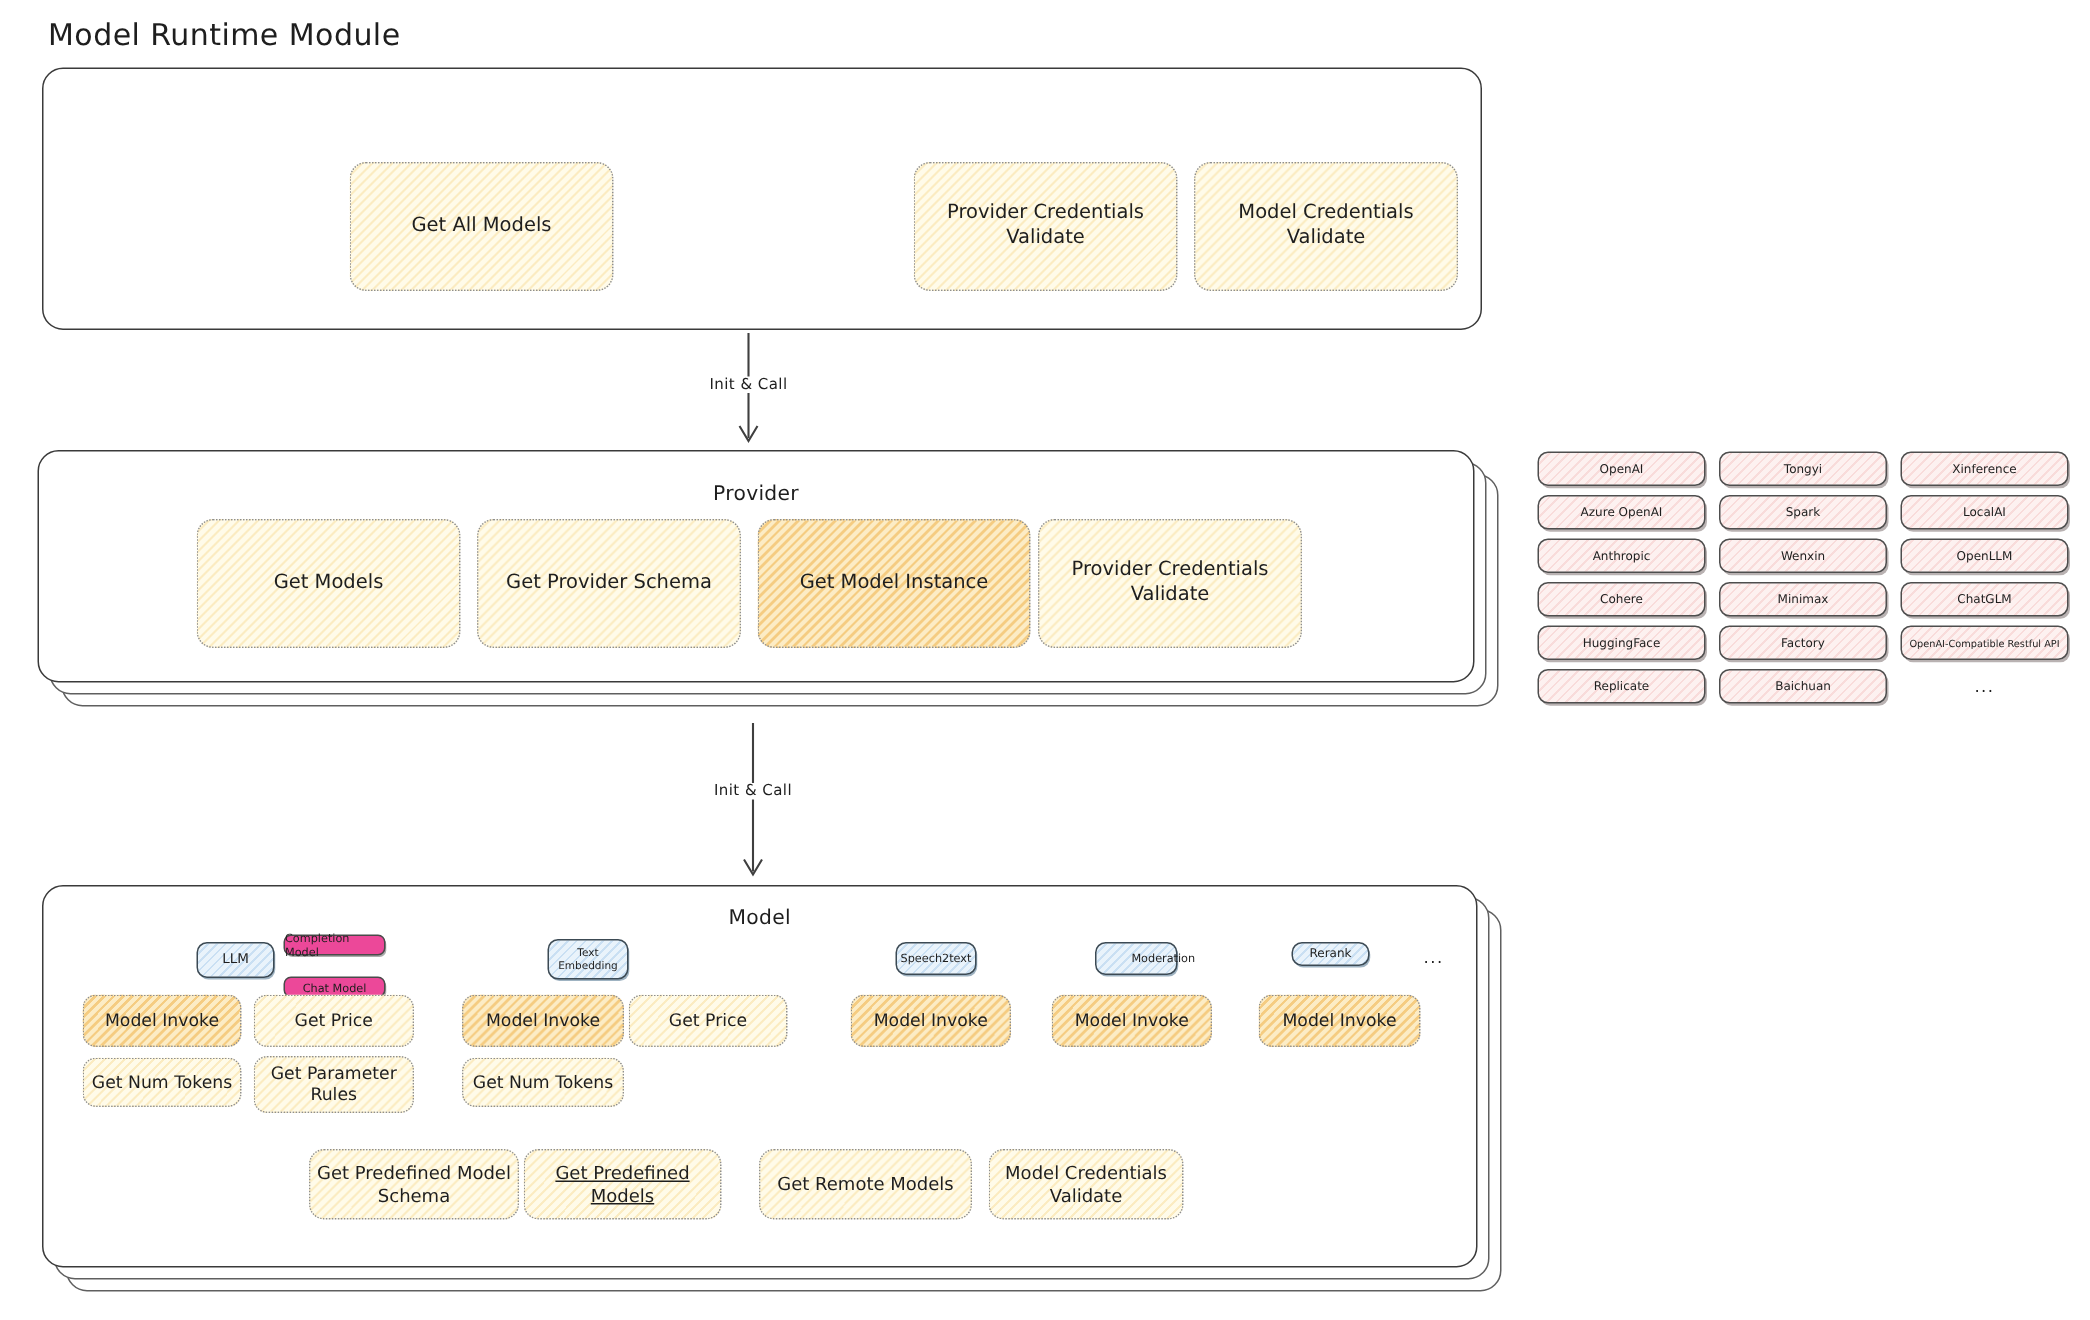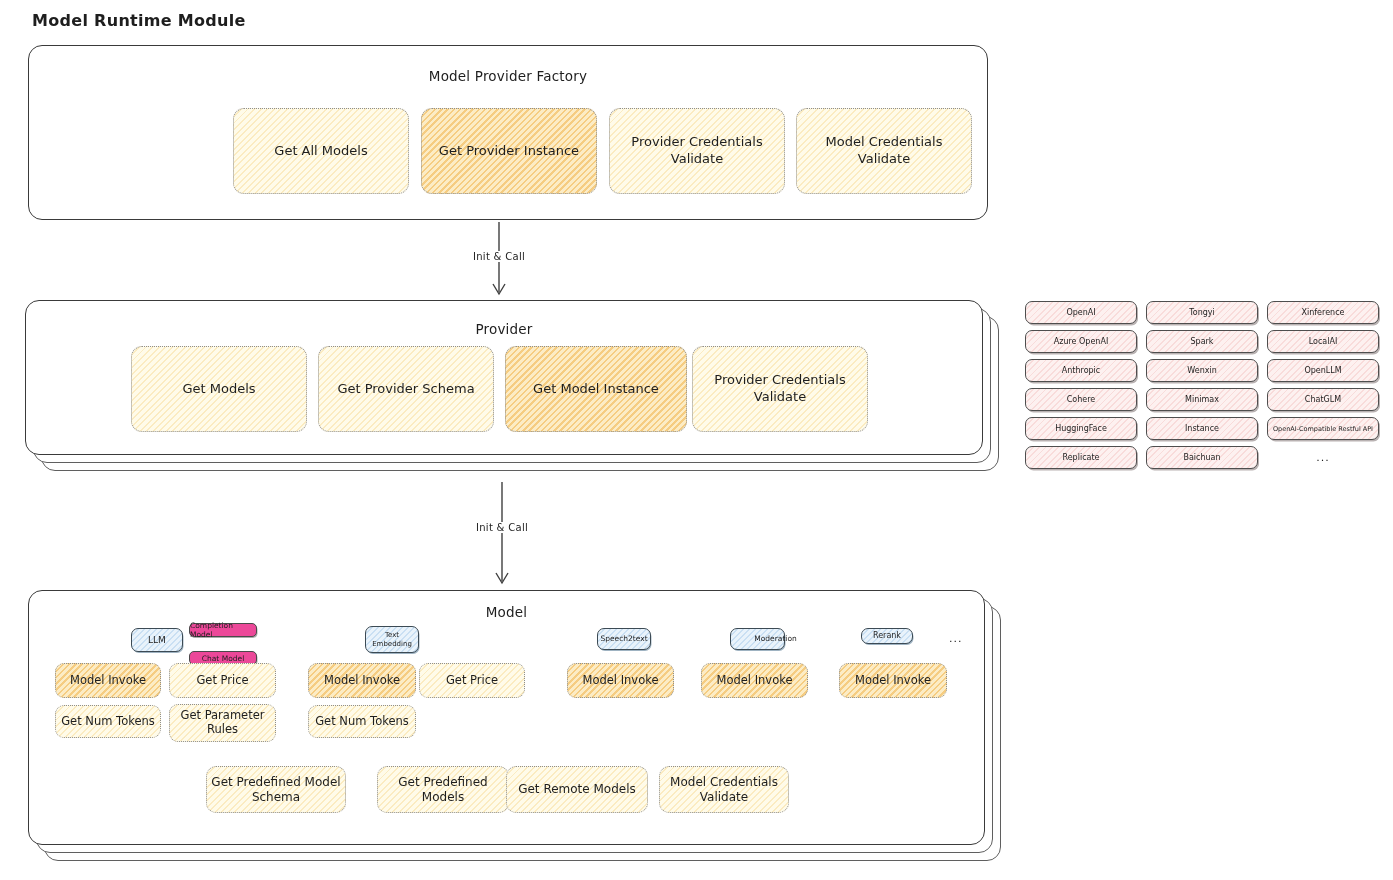--- a/index.html
+++ b/index.html
@@ -36,31 +36,29 @@
     background:repeating-linear-gradient(135deg,rgba(128,178,224,.3) 0 1.3px,transparent 1.3px 4.2px),#e9f3fb;
     box-shadow:1px 1.5px 0 -.5px #9fb3c2;box-sizing:border-box;
   }
   .wtag{
     display:flex;align-items:center;justify-content:center;text-align:left;
     border:1.2px solid #4a4a4a;border-radius:5px;font-size:7.5px;background:#ec4899;
     box-shadow:1px 1.5px 0 -.5px #ababab;box-sizing:border-box;
   }
   .arrow-label{position:absolute;background:#fff;font-size:10px;padding:0 4px;transform:translateX(-50%);letter-spacing:.3px;}
   .ellipsis{font-size:11px;letter-spacing:1px;}
-  .page-title{font-size:16px;font-weight:700;letter-spacing:.3px;}
+  .page-title{font-size:20px;font-weight:400;letter-spacing:.3px;}
 </style>
 </head>
 <body>
 
 <div class="abs page-title" style="left:32px;top:11px;">Model Runtime Module</div>
 
 <div class="abs panel" style="left:28px;top:45px;width:960px;height:175px;">
-  <div class="abs box-title" style="top:22px;left:0;">Model Provider Factory</div>
   <div class="abs card y" style="left:204px;top:62px;width:176px;height:86px;">Get All Models</div>
-  <div class="abs card o" style="left:392px;top:62px;width:176px;height:86px;">Get Provider Instance</div>
   <div class="abs card y" style="left:580px;top:62px;width:176px;height:86px;">Provider Credentials Validate</div>
   <div class="abs card y" style="left:767px;top:62px;width:176px;height:86px;">Model Credentials Validate</div>
 </div>
 
 <svg class="abs" style="left:487px;top:222px;" width="24" height="74" viewBox="0 0 24 74">
   <line x1="12" y1="0" x2="12" y2="70" stroke="#3f3f3f" stroke-width="1.4"></line>
   <polyline points="6,62 12,72 18,62" fill="none" stroke="#3f3f3f" stroke-width="1.4"></polyline>
 </svg>
 <div class="arrow-label" style="left:499px;top:251px;">Init &amp; Call</div>
 
@@ -81,21 +79,21 @@
   <div class="chip">Azure OpenAI</div>
   <div class="chip">Spark</div>
   <div class="chip">LocalAI</div>
   <div class="chip">Anthropic</div>
   <div class="chip">Wenxin</div>
   <div class="chip">OpenLLM</div>
   <div class="chip">Cohere</div>
   <div class="chip">Minimax</div>
   <div class="chip">ChatGLM</div>
   <div class="chip">HuggingFace</div>
-  <div class="chip">Instance</div>
+  <div class="chip">Factory</div>
   <div class="chip chip-small">OpenAI-Compatible Restful API</div>
   <div class="chip">Replicate</div>
   <div class="chip">Baichuan</div>
   <div class="chip chip-more">...</div>
 </div>
 
 <svg class="abs" style="left:490px;top:482px;" width="24" height="103" viewBox="0 0 24 103">
   <line x1="12" y1="0" x2="12" y2="99" stroke="#3f3f3f" stroke-width="1.4"></line>
   <polyline points="6,91 12,101 18,91" fill="none" stroke="#3f3f3f" stroke-width="1.4"></polyline>
 </svg>
@@ -121,16 +119,16 @@
   <div class="abs card mcard y" style="left:390px;top:72px;width:106px;height:35px;">Get Price</div>
   <div class="abs card mcard o" style="left:538px;top:72px;width:107px;height:35px;">Model Invoke</div>
   <div class="abs card mcard o" style="left:672px;top:72px;width:107px;height:35px;">Model Invoke</div>
   <div class="abs card mcard o" style="left:810px;top:72px;width:108px;height:35px;">Model Invoke</div>
 
   <div class="abs card mcard y" style="left:26px;top:114px;width:106px;height:33px;">Get Num Tokens</div>
   <div class="abs card mcard y" style="left:140px;top:113px;width:107px;height:38px;">Get Parameter Rules</div>
   <div class="abs card mcard y" style="left:279px;top:114px;width:108px;height:33px;">Get Num Tokens</div>
 
   <div class="abs card bcard y" style="left:177px;top:175px;width:140px;height:47px;">Get Predefined Model Schema</div>
-  <div class="abs card bcard y" style="left:348px;top:175px;width:132px;height:47px;">Get Predefined Models</div>
+  <div class="abs card bcard y" style="left:320px;top:175px;width:132px;height:47px;text-decoration:underline;">Get Predefined Models</div>
   <div class="abs card bcard y" style="left:477px;top:175px;width:142px;height:47px;">Get Remote Models</div>
   <div class="abs card bcard y" style="left:630px;top:175px;width:130px;height:47px;">Model Credentials Validate</div>
 </div>
 
 </body></html>

